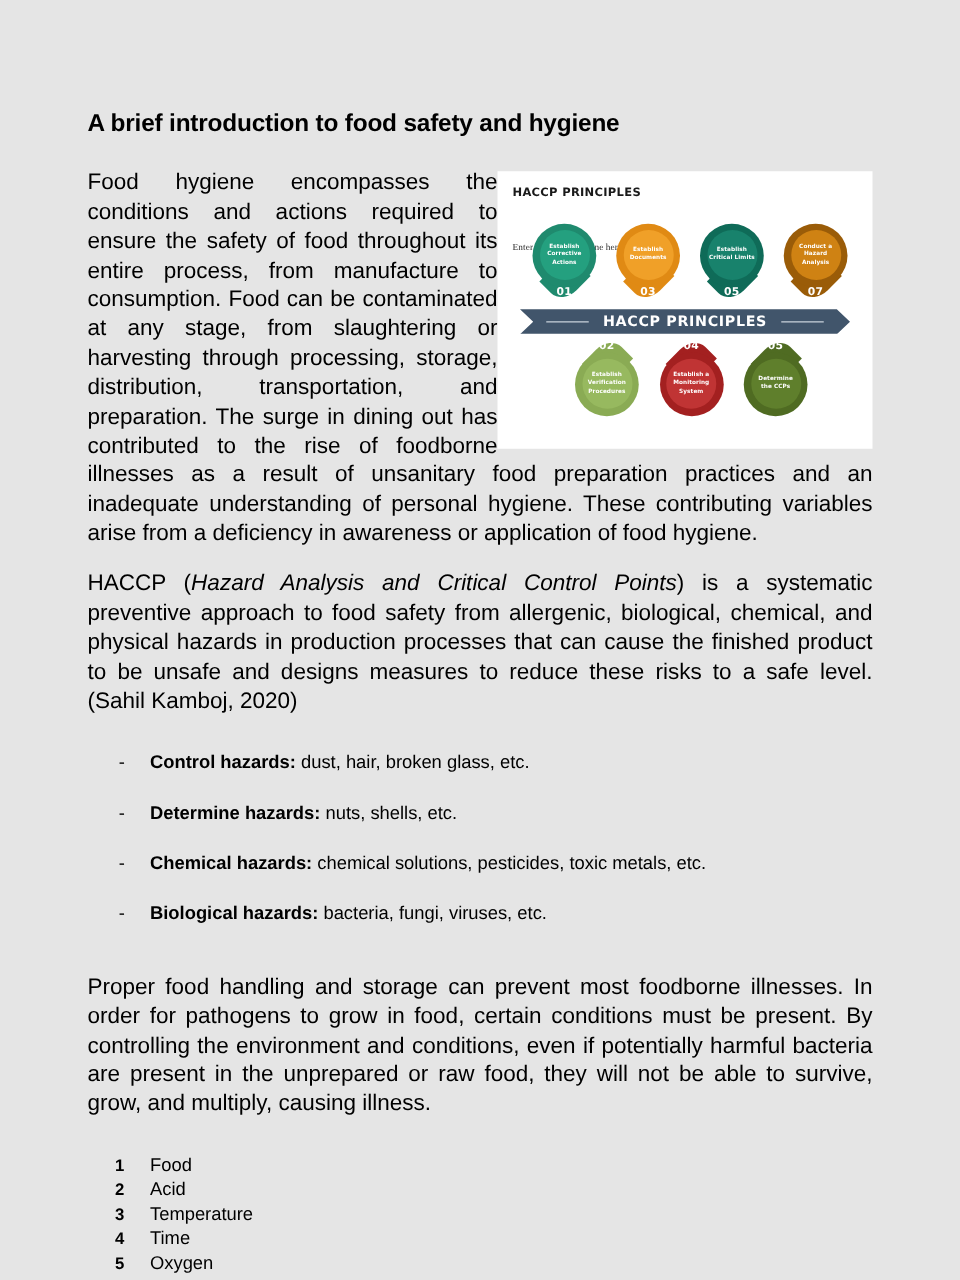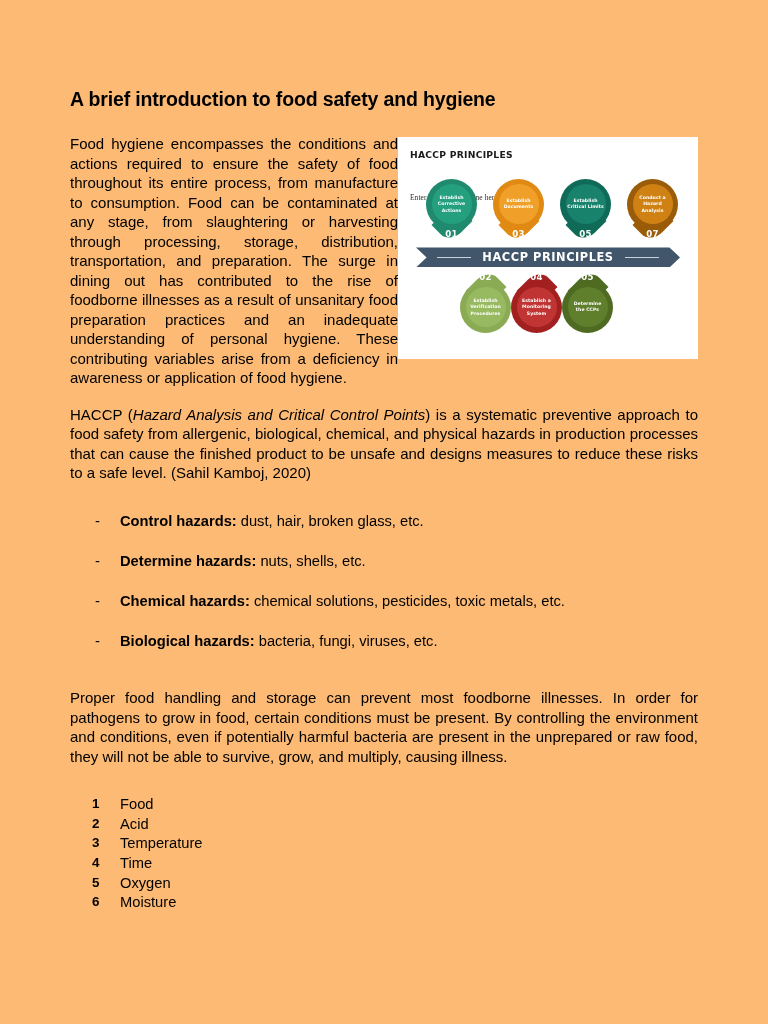--- a/index.html
+++ b/index.html
@@ -14,35 +14,35 @@
     overflow: hidden;
     font-family: "Liberation Sans", sans-serif;
     color: #000000;
     -webkit-font-smoothing: antialiased;
   }
 
   .page {
     position: relative;
     width: 768px;
     height: 1024px;
-    background: #fdba74;
+    background: #e5e5e5;
     box-sizing: border-box;
     padding: 88px 70px 40px 70px;
   }
 
   .doc-title {
     font-size: 19.5px;
     font-weight: bold;
     letter-spacing: -0.15px;
     margin: 0 0 23px 0;
     line-height: 1.2;
   }
 
   p.body-text {
-    font-size: 15px;
+    font-size: 18px;
     line-height: 1.30;
     text-align: justify;
     margin: 0 0 17px 0;
     hyphens: none;
   }
 
   
   .infographic {
     float: right;
     width: 300px;
@@ -83,21 +83,21 @@
     display: flex;
     justify-content: space-between;
   }
   .pins-bottom {
     position: absolute;
     left: 62px;
     top: 134px;
     width: 186px;
     height: 64px;
     display: flex;
-    justify-content: flex-start;
+    justify-content: space-between;
   }
 
   
   .pin {
     position: relative;
     width: 51px;
     height: 62px;
   }
   .pin .drop {
     position: absolute;

